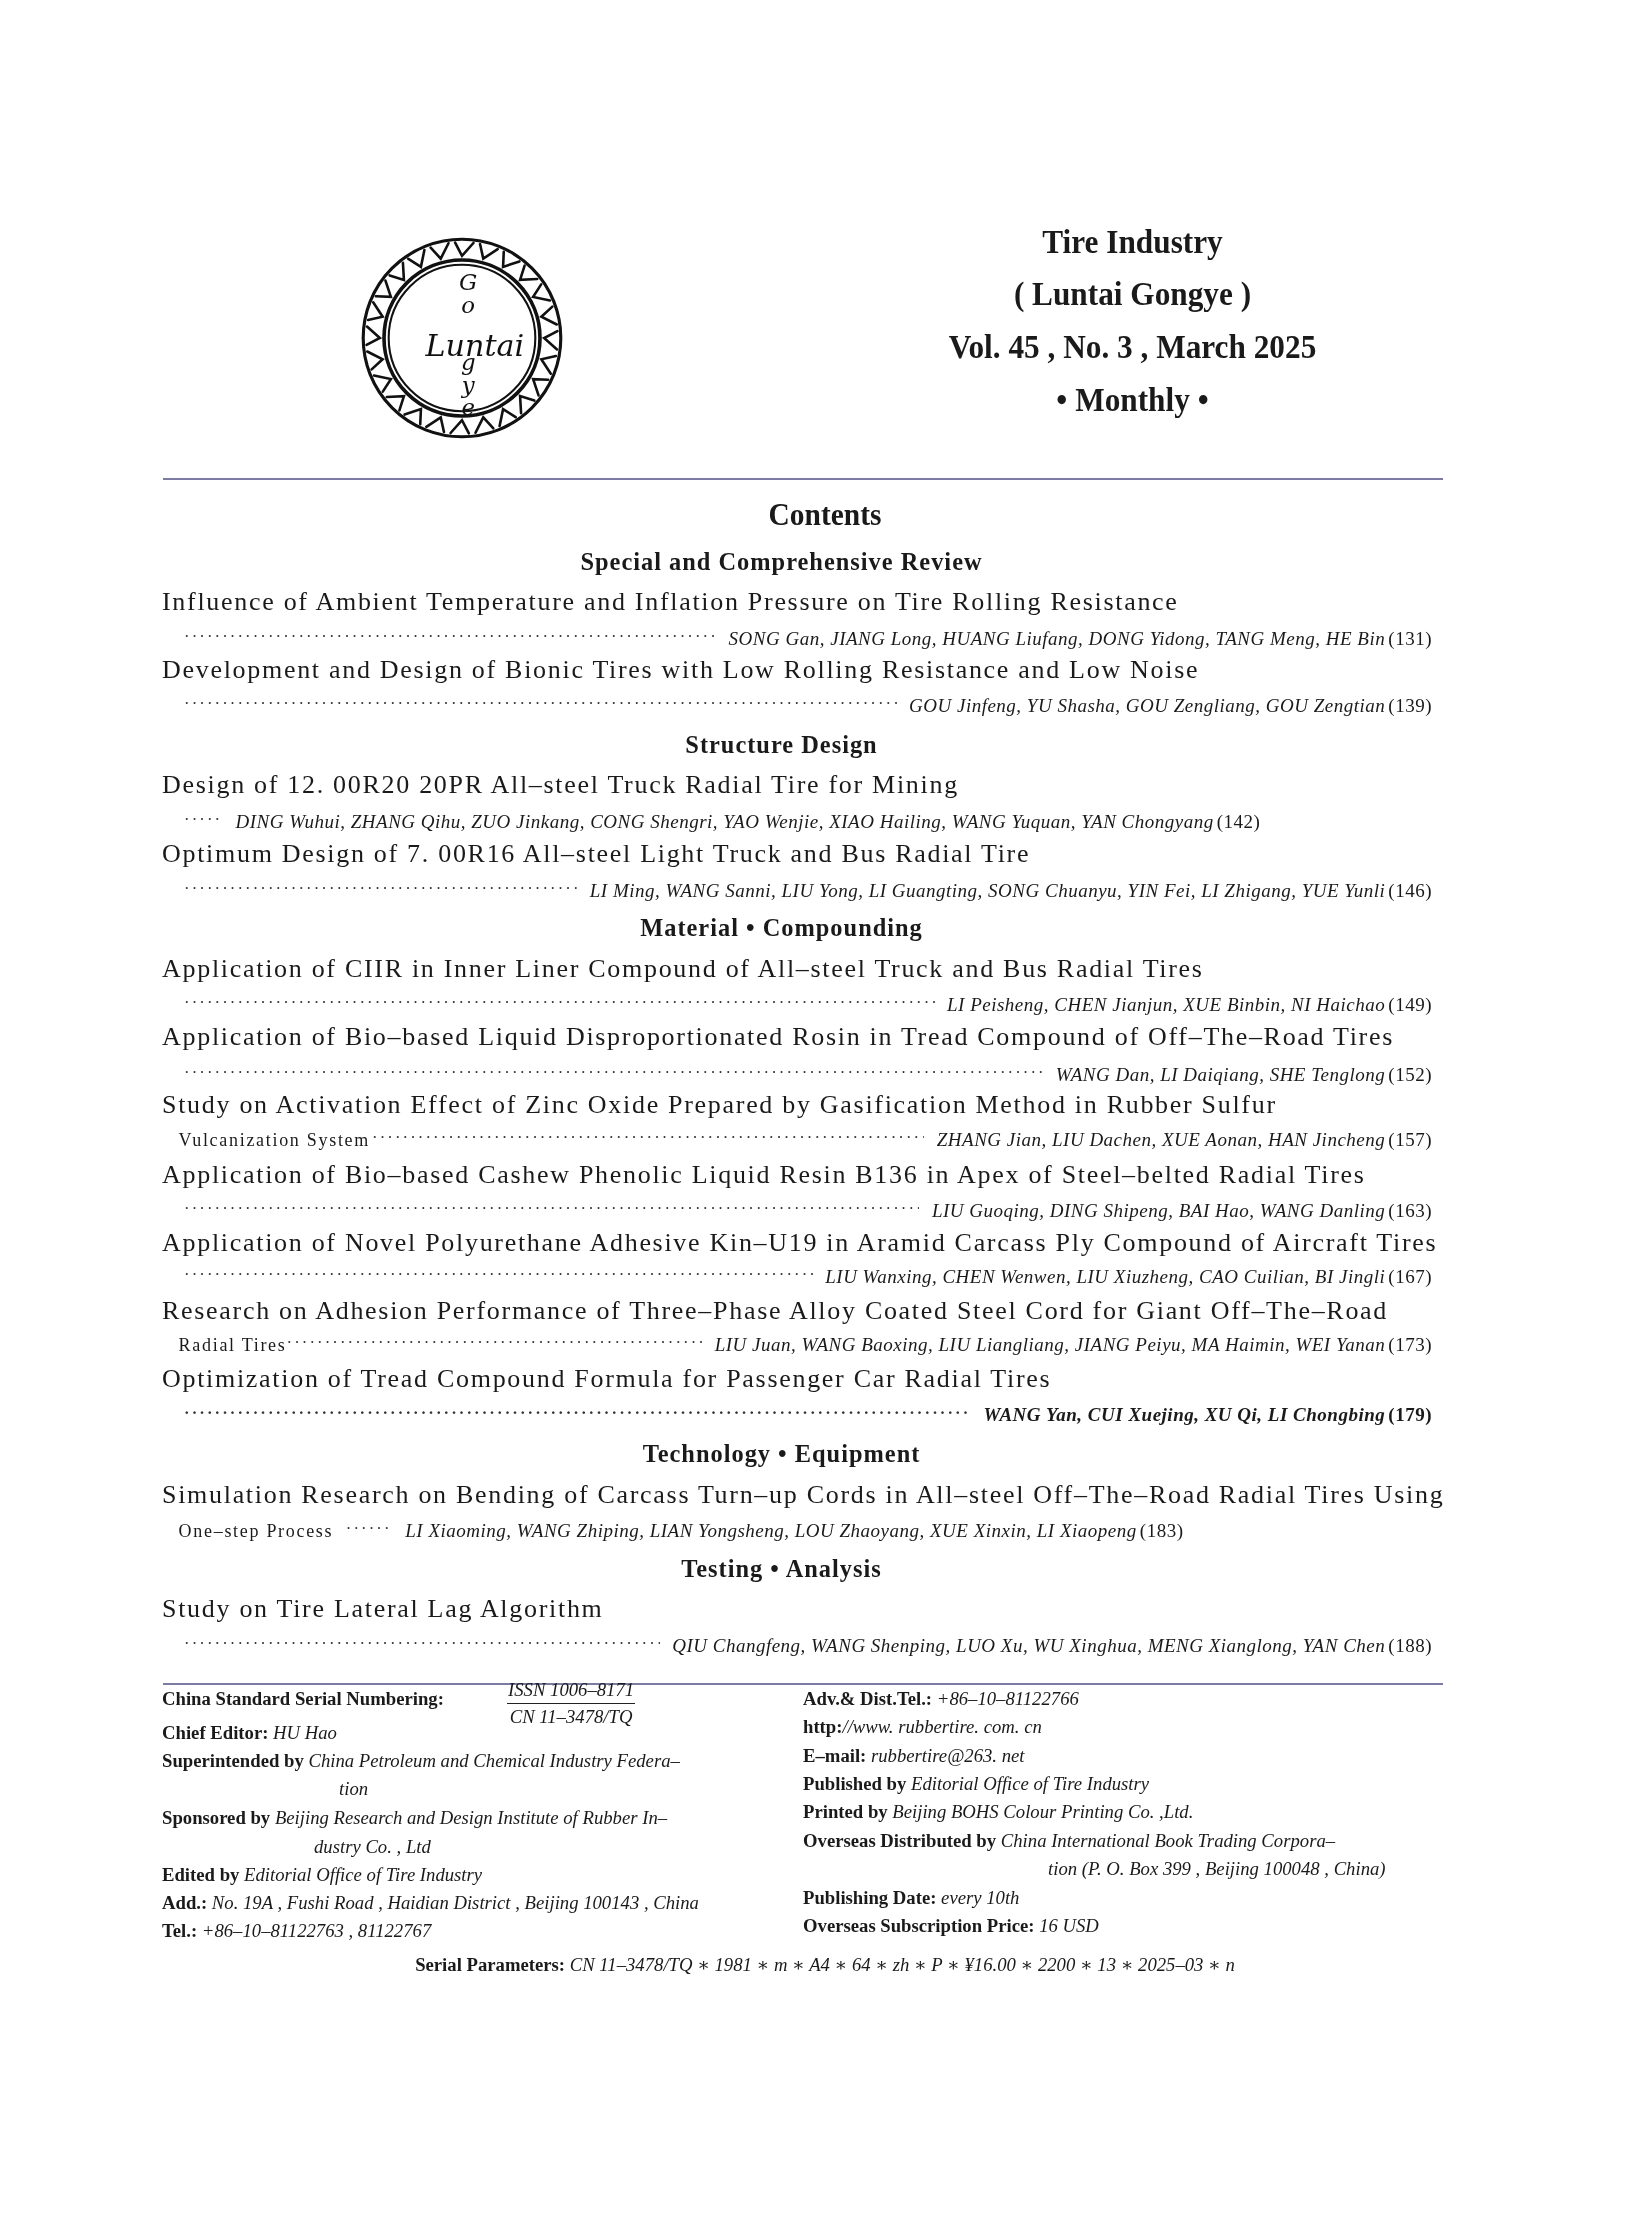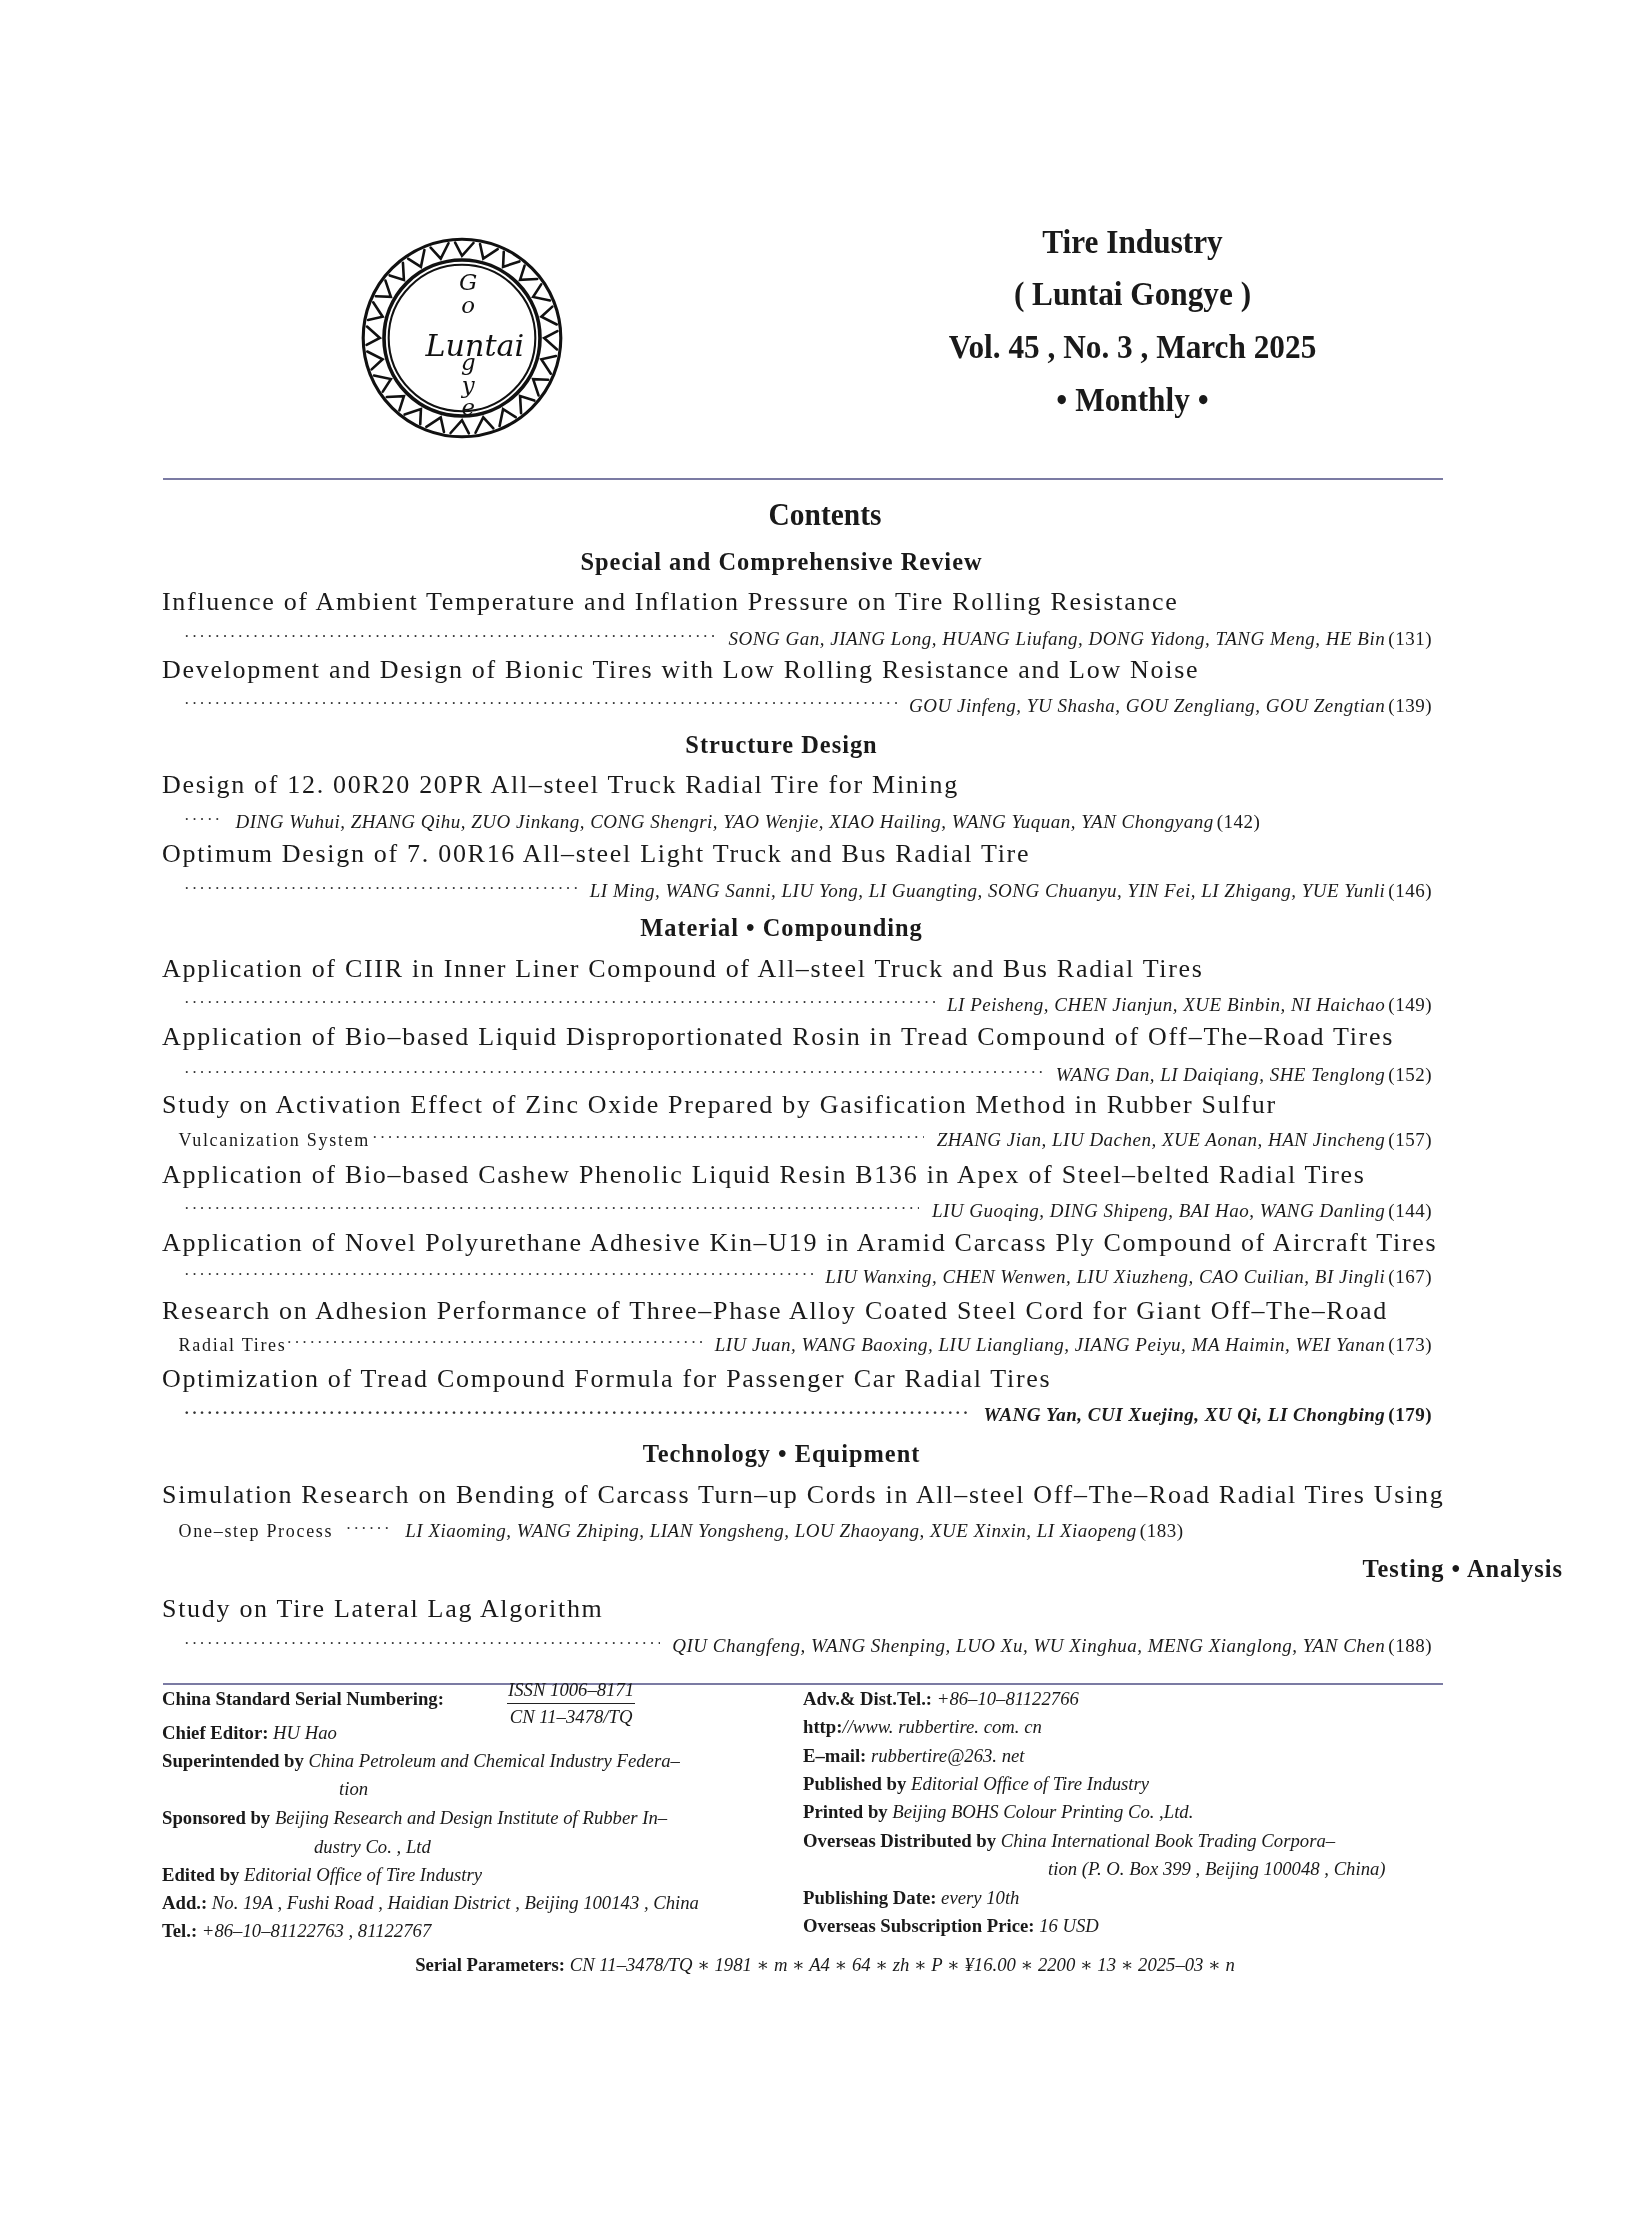--- a/index.html
+++ b/index.html
@@ -127,21 +127,21 @@
 <div class="auth inline" style="top:1122px;">
   <span class="pre" style="margin-left:16.6px;">Vulcanization System</span>
   <span class="lead"></span>
   <span class="names">ZHANG Jian, LIU Dachen, XUE Aonan, HAN Jincheng</span>
   <span class="page">(157)</span>
 </div>
 <div class="title" style="top:1162px;">Application of Bio–based Cashew Phenolic Liquid Resin B136 in Apex of Steel–belted Radial Tires</div>
 <div class="auth" style="top:1193px;">
   <span class="lead"></span>
   <span class="names">LIU Guoqing, DING Shipeng, BAI Hao, WANG Danling</span>
-  <span class="page">(144)</span>
+  <span class="page">(163)</span>
 </div>
 <div class="title" style="top:1230px;">Application of Novel Polyurethane Adhesive Kin–U19 in Aramid Carcass Ply Compound of Aircraft Tires</div>
 <div class="auth" style="top:1259px;">
   <span class="lead"></span>
   <span class="names">LIU Wanxing, CHEN Wenwen, LIU Xiuzheng, CAO Cuilian, BI Jingli</span>
   <span class="page">(167)</span>
 </div>
 <div class="title" style="top:1298px;">Research on Adhesion Performance of Three–Phase Alloy Coated Steel Cord for Giant Off–The–Road</div>
 <div class="auth inline" style="top:1327px;">
   <span class="pre" style="margin-left:16.6px;margin-right:0;">Radial Tires</span>
@@ -158,21 +158,21 @@
 
 <div class="sec" style="top:1440px;">Technology • Equipment</div>
 <div class="title" style="top:1482px;">Simulation Research on Bending of Carcass Turn–up Cords in All–steel Off–The–Road Radial Tires Using</div>
 <div class="auth inline" style="top:1513px;">
   <span class="pre" style="margin-left:16.6px;margin-right:12.5px;">One–step Process</span>
   <span class="lead" style="flex:0 0 47px;"></span>
   <span class="names">LI  Xiaoming, WANG Zhiping, LIAN Yongsheng, LOU Zhaoyang, XUE Xinxin, LI Xiaopeng</span>
   <span class="page">(183)</span>
 </div>
 
-<div class="sec" style="top:1555px;text-align:right;">Testing • Analysis</div>
+<div class="sec" style="top:1555px;">Testing • Analysis</div>
 <div class="title" style="top:1596px;">Study on Tire Lateral Lag Algorithm</div>
 <div class="auth" style="top:1628px;">
   <span class="lead"></span>
   <span class="names">QIU Changfeng, WANG Shenping, LUO Xu, WU Xinghua, MENG Xianglong, YAN Chen</span>
   <span class="page">(188)</span>
 </div>
 
 <div class="rule" style="top:1683px;"></div>
 
 <div class="f" style="left:162px;top:1690px;">

